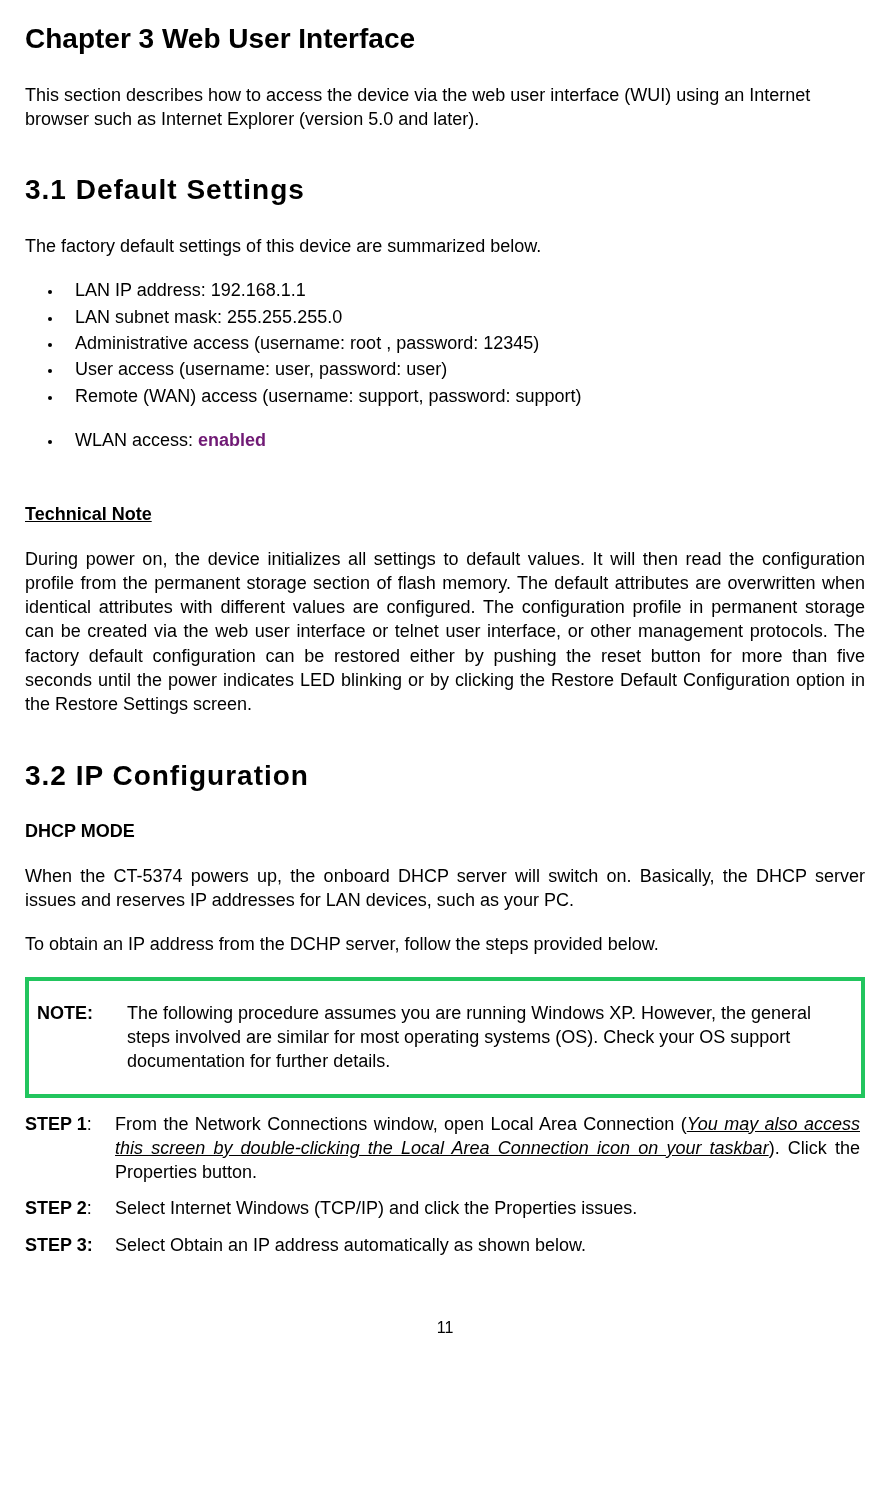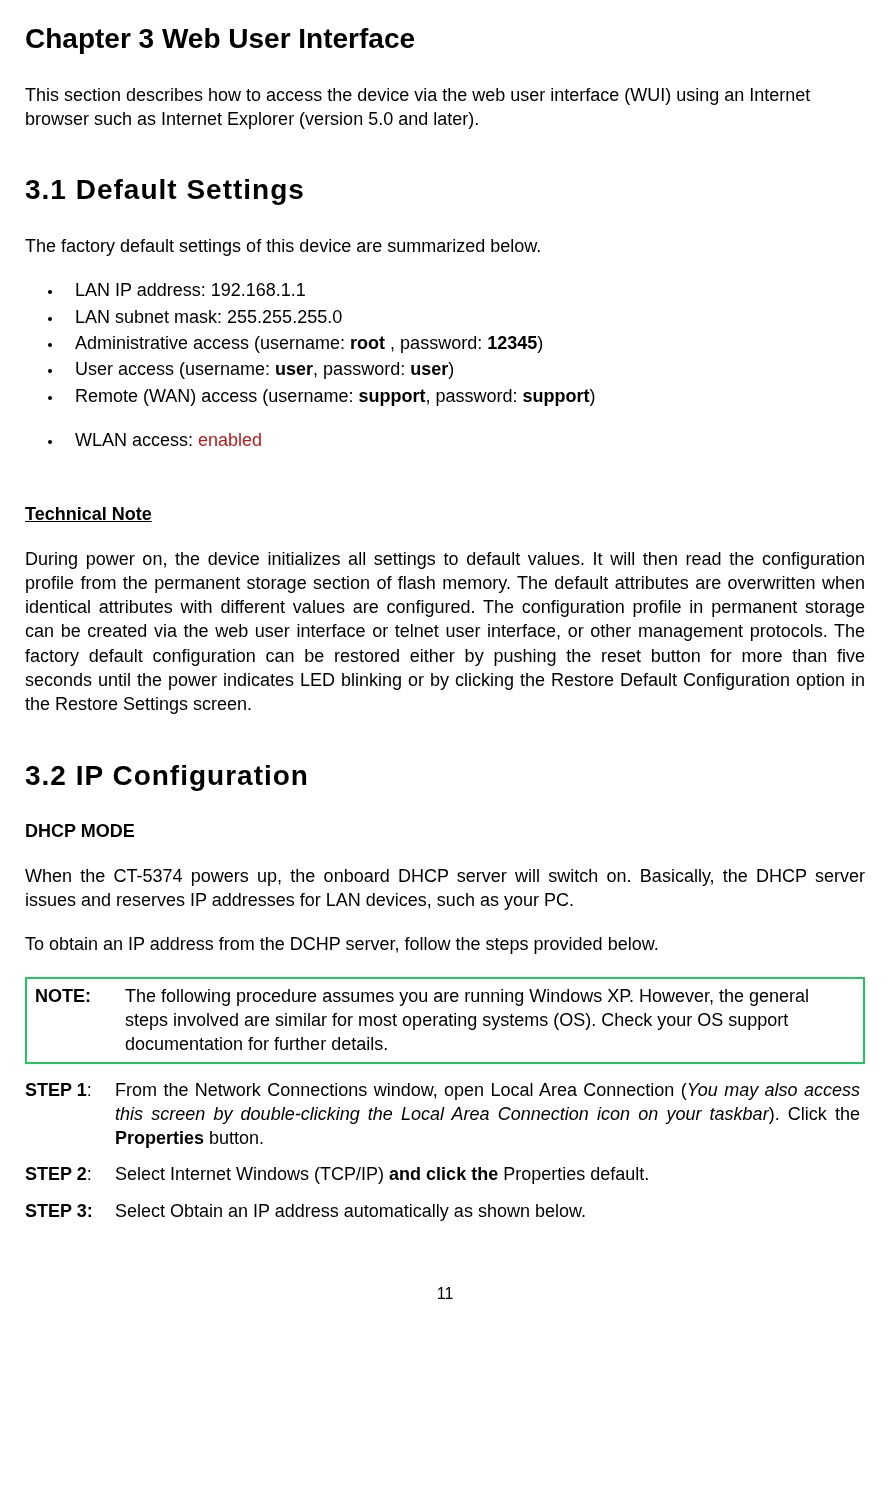--- a/index.html
+++ b/index.html
@@ -31,42 +31,42 @@
       padding-left: 38px;
     }
     li {
       margin-bottom: 2px;
       padding-left: 12px;
     }
     li::marker {
       font-size: 14px;
     }
     .bold {
-      font-weight: bold;
+      font-weight: normal;
     }
     .green-bold {
-      color: #b91c1c;
-      font-weight: normal;
+      color: #701a75;
+      font-weight: bold;
     }
     .tech-note-heading {
       font-weight: bold;
       text-decoration: underline;
       margin-top: 50px;
       margin-bottom: 20px;
     }
     .justified {
       text-align: justify;
     }
     .subheading {
       font-weight: bold;
       margin: 25px 0 20px 0;
     }
     .note-box {
-      border: 2px solid #22c55e;
-      padding: 5px 8px;
+      border: 4px solid #22c55e;
+      padding: 20px 8px;
       margin-bottom: 14px;
     }
     .note-box .note-label {
       font-weight: bold;
       display: inline-block;
       width: 85px;
       vertical-align: top;
     }
     .note-box .note-content {
       display: inline-block;
@@ -82,20 +82,21 @@
       width: 85px;
       vertical-align: top;
     }
     .step-content {
       display: inline-block;
       width: calc(100% - 95px);
       vertical-align: top;
     }
     .italic {
       font-style: italic;
+      text-decoration: underline;
     }
     .page-num {
       text-align: center;
       margin-top: 60px;
       font-size: 16px;
     }
   </style>
 </head>
 <body>
 
@@ -136,21 +137,21 @@
   <span class="note-content">The following procedure assumes you are running Windows XP. However, the general steps involved are similar for most operating systems (OS). Check your OS support documentation for further details.</span>
 </div>
 
 <div class="step-row">
   <span class="step-label"><span>STEP 1</span><span style="font-weight:normal">:</span></span>
   <span class="step-content justified"><span>From the Network Connections window, open Local Area Connection (</span><span class="italic">You may also access this screen by double-clicking the Local Area Connection icon on your taskbar</span><span>). Click the </span><span class="bold">Properties</span><span> button.</span></span>
 </div>
 
 <div class="step-row">
   <span class="step-label"><span>STEP 2</span><span style="font-weight:normal">:</span></span>
-  <span class="step-content"><span>Select Internet Windows (TCP/IP) </span><span class="bold">and click the</span><span> Properties default.</span></span>
+  <span class="step-content"><span>Select Internet Windows (TCP/IP) </span><span class="bold">and click the</span><span> Properties issues.</span></span>
 </div>
 
 <div class="step-row">
   <span class="step-label">STEP 3:</span>
   <span class="step-content">Select Obtain an IP address automatically as shown below.</span>
 </div>
 
 <div class="page-num">11</div>
 
 </body></html>

